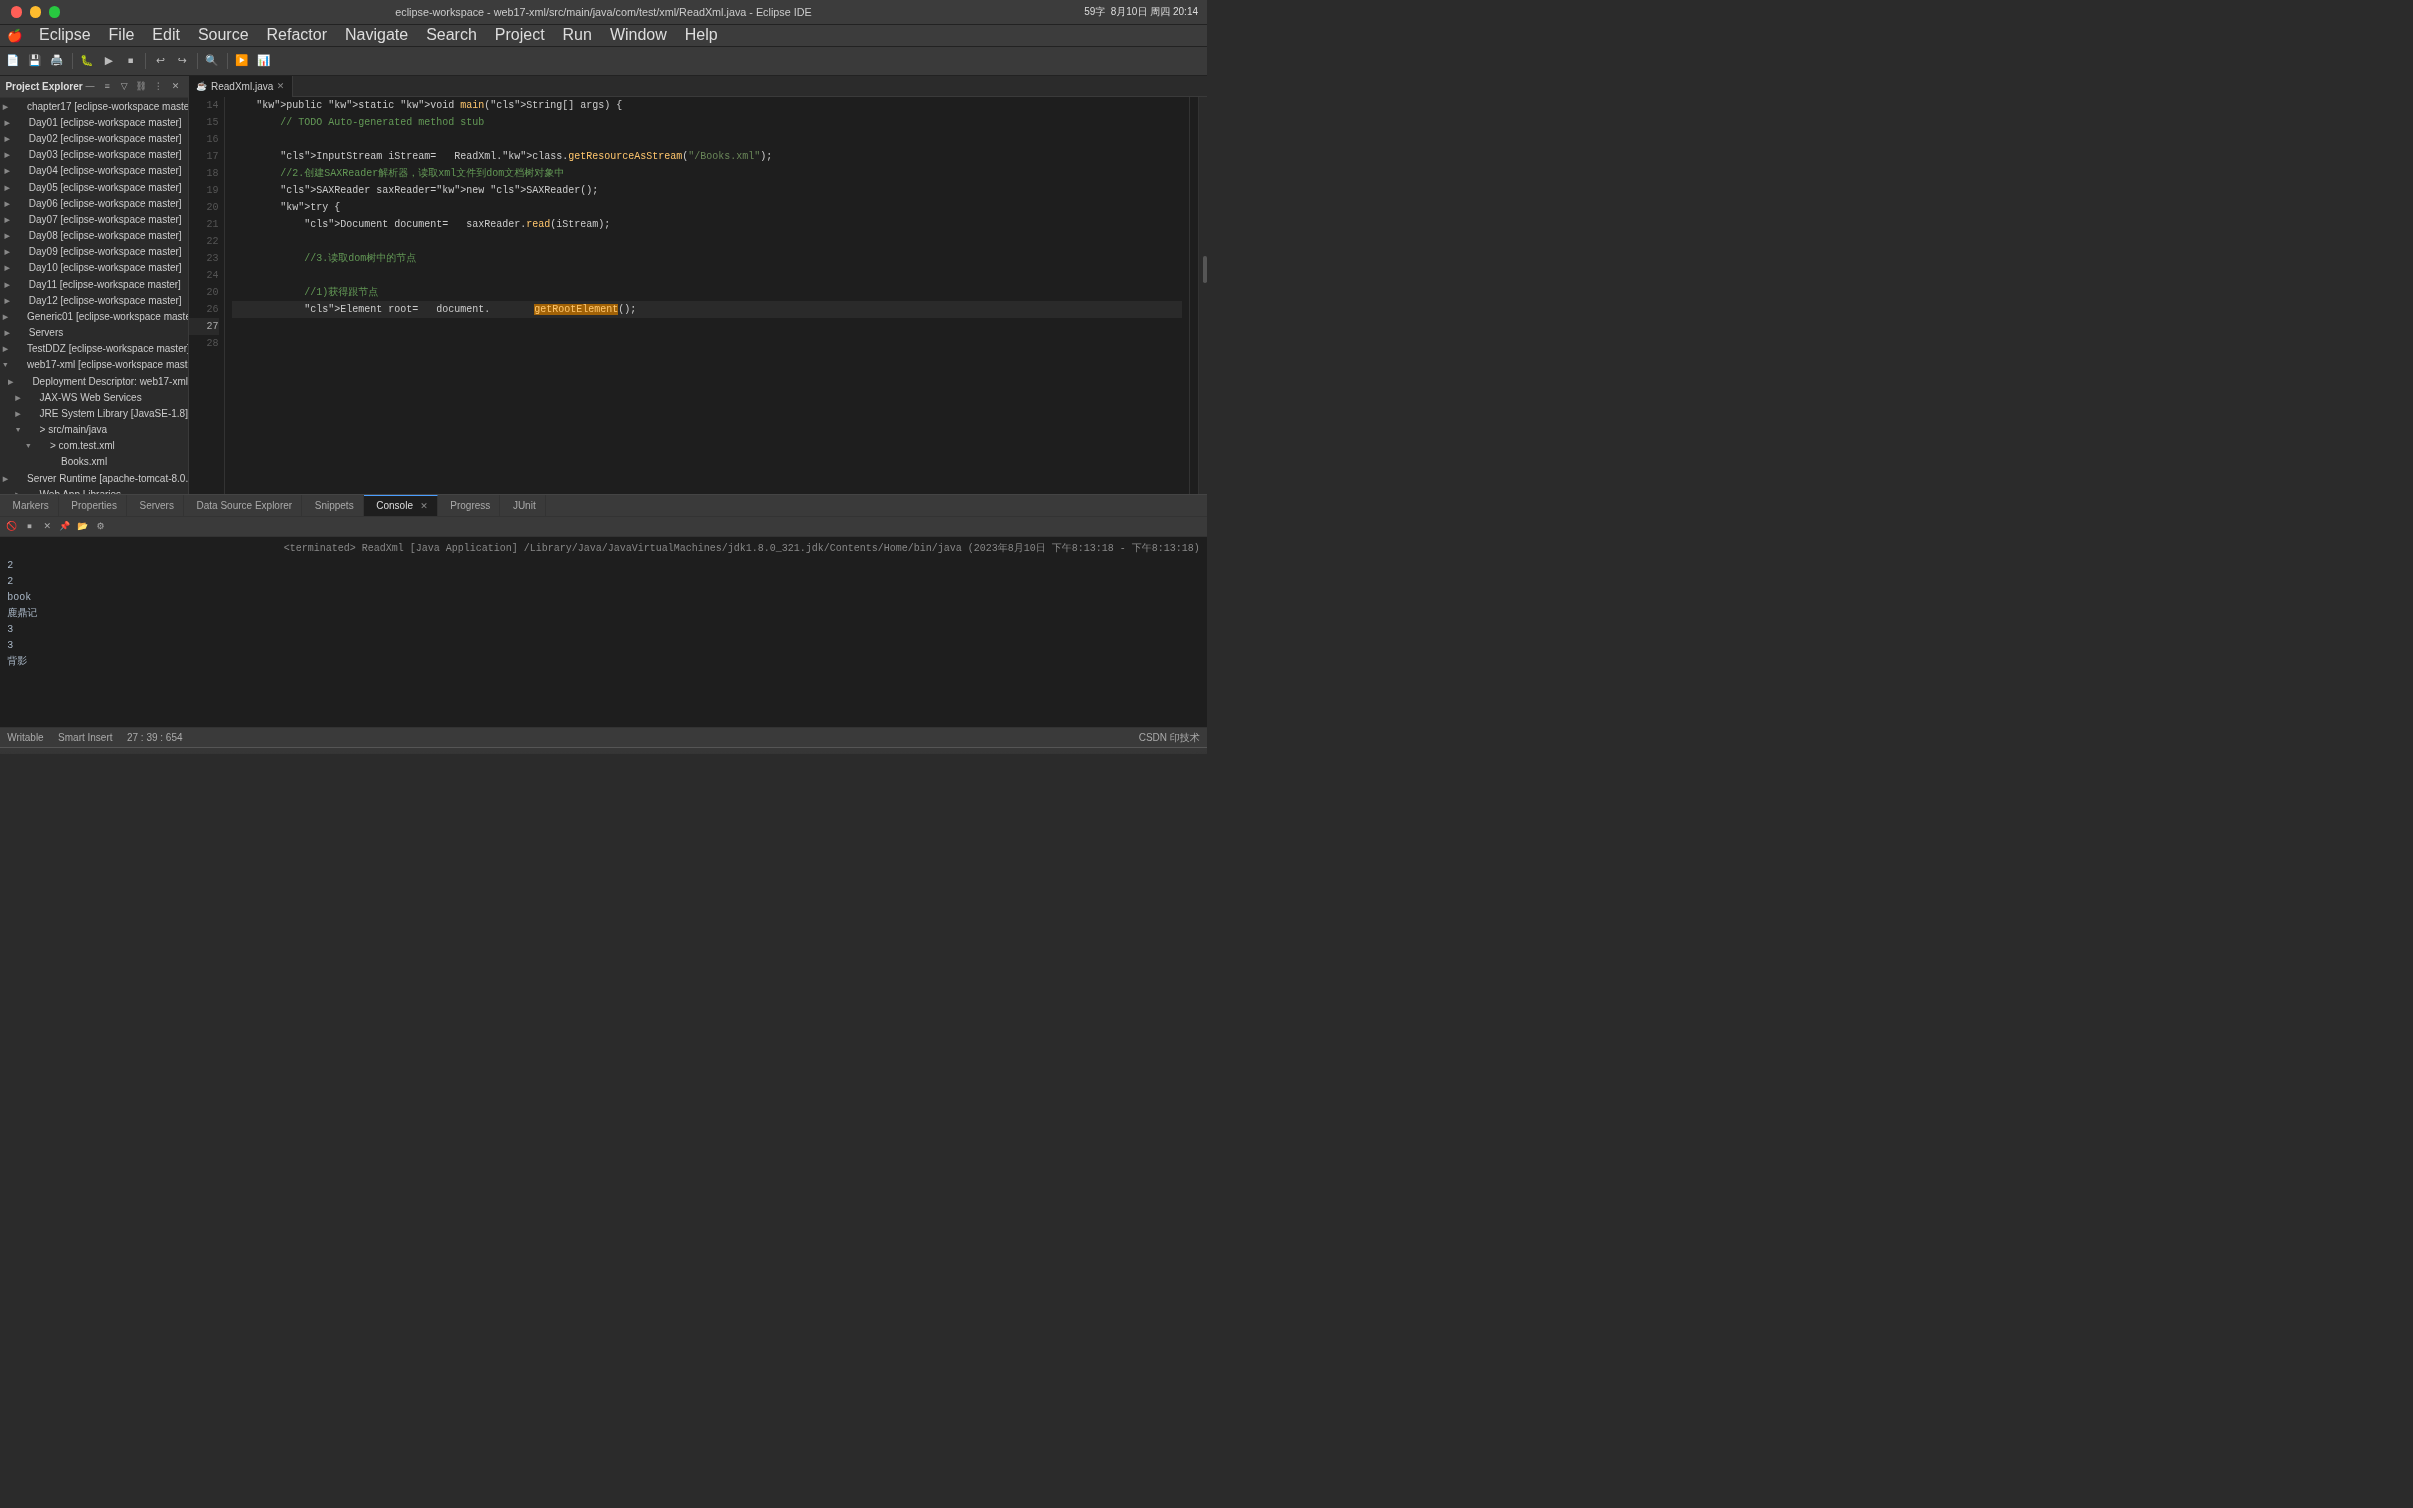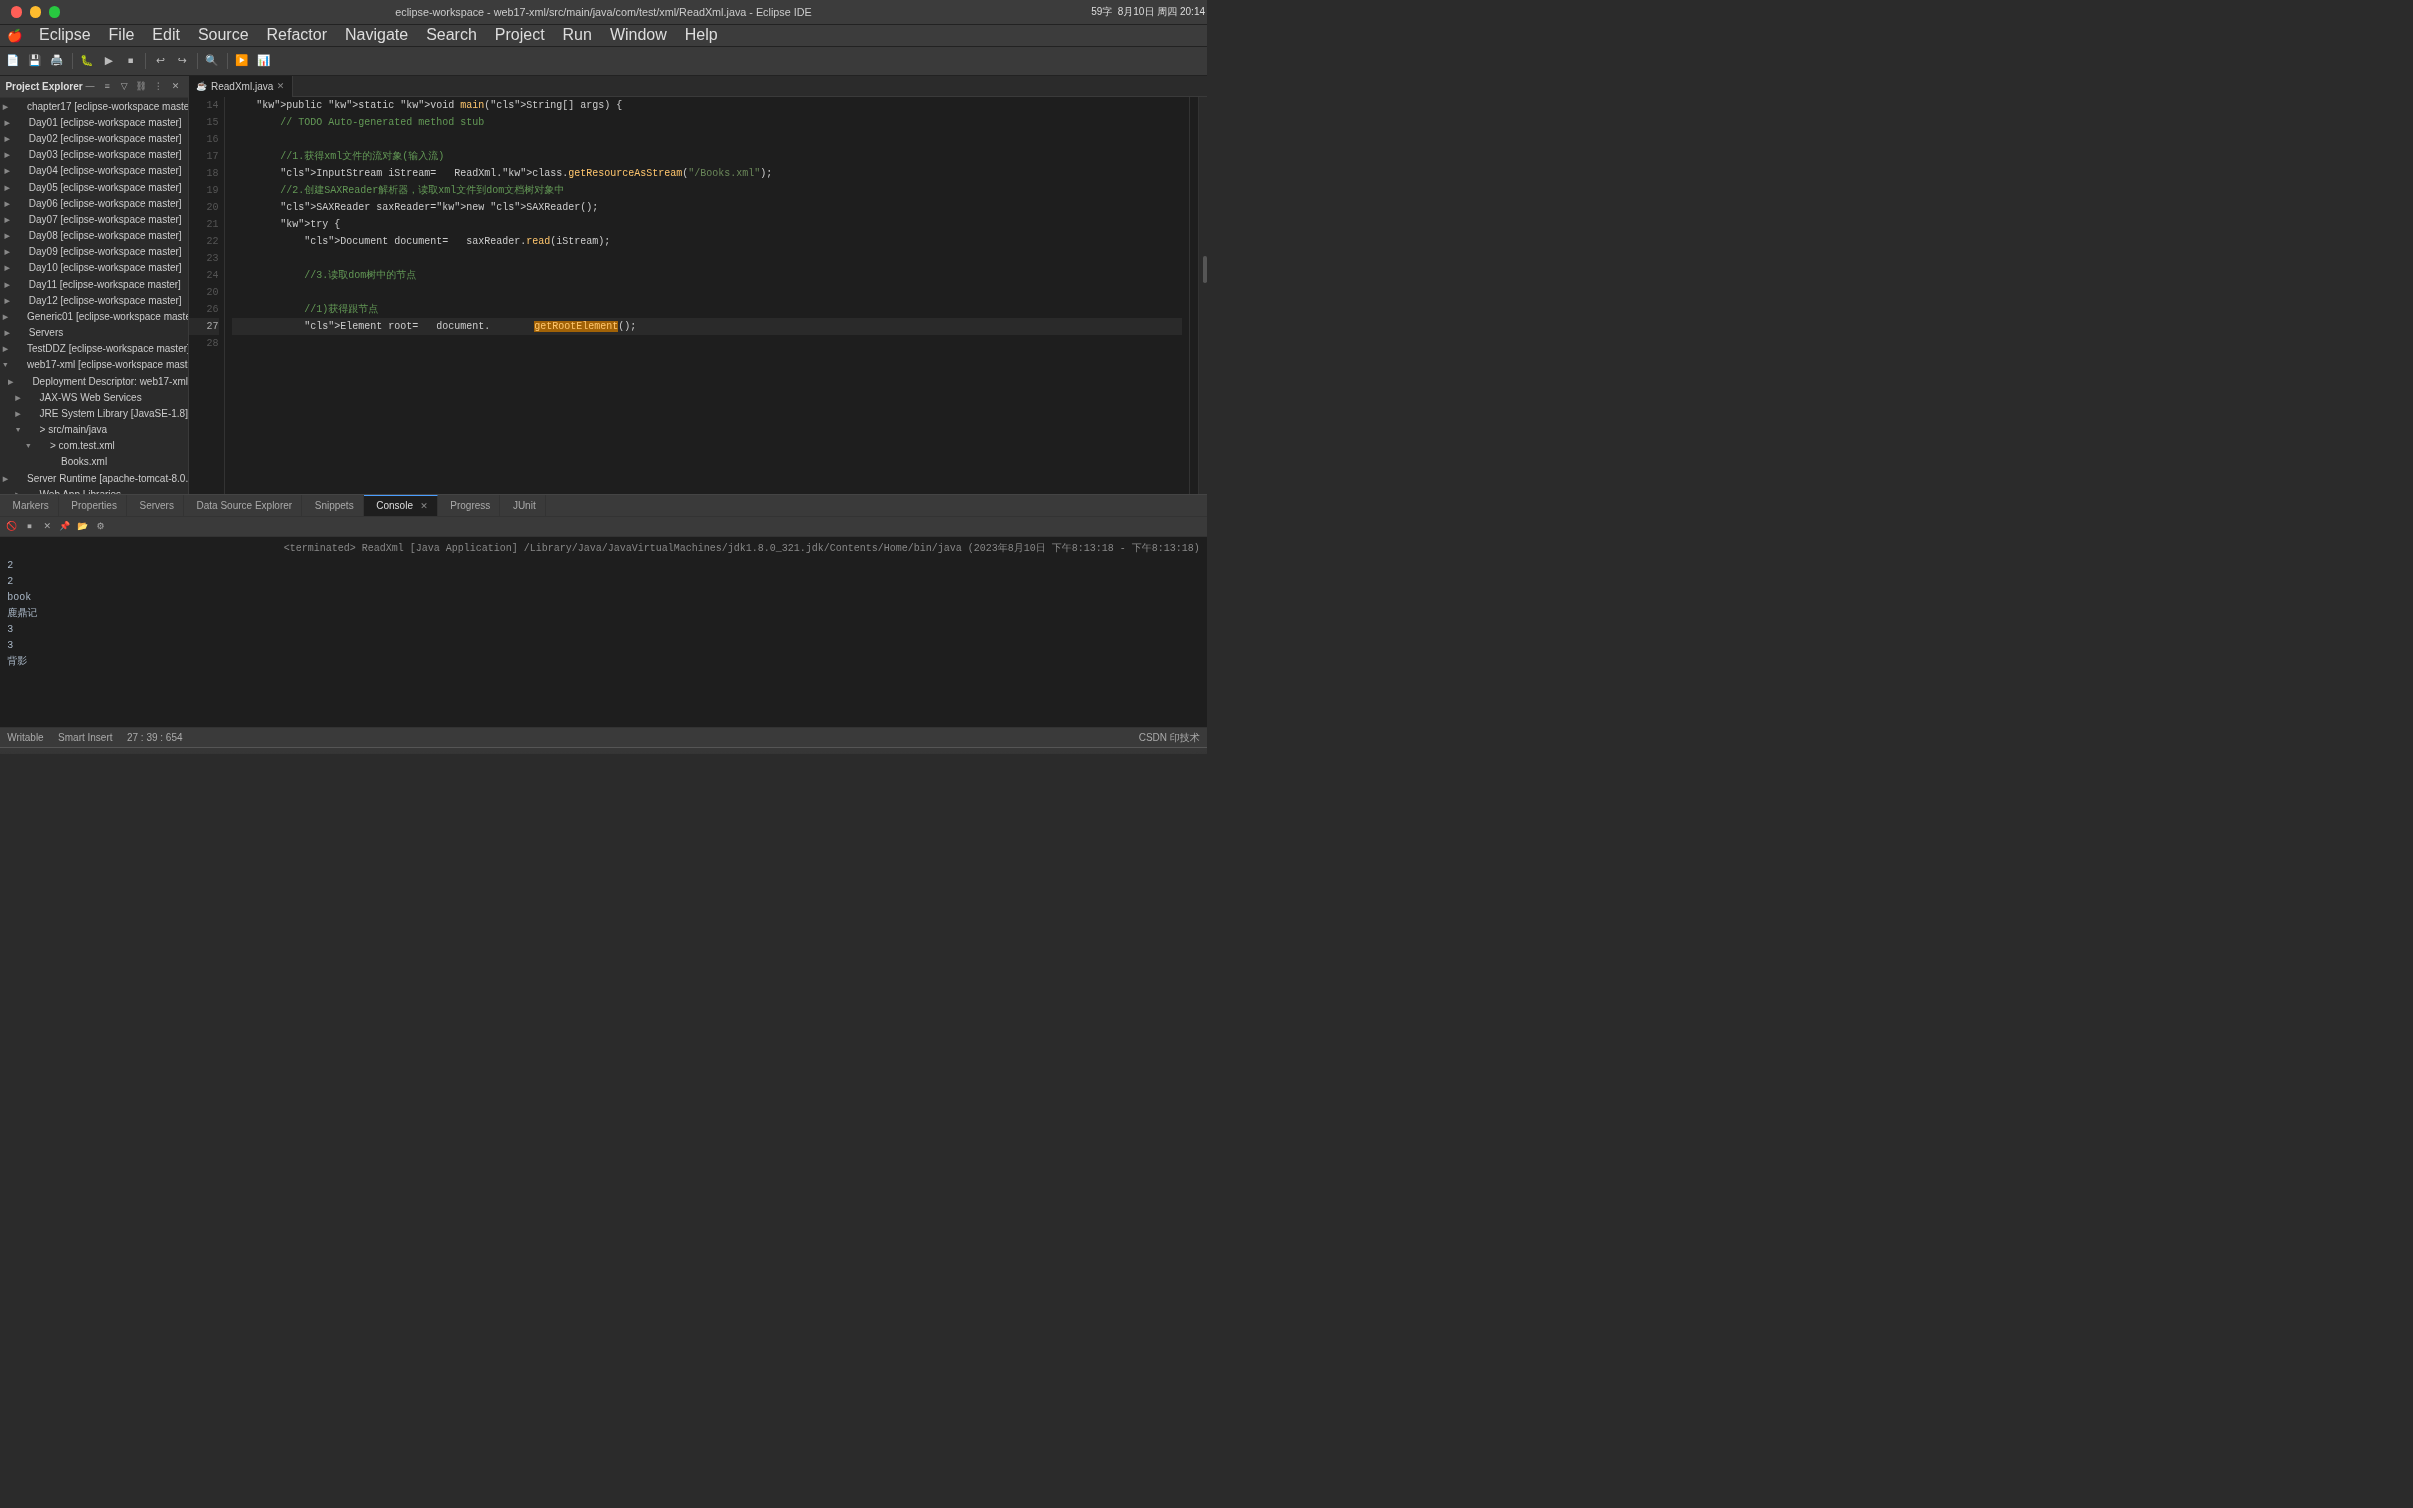--- a/index.html
+++ b/index.html
@@ -42,21 +42,21 @@
     .title-bar-text {
       font-size: 10.8px;
       color: #ccc;
       white-space: nowrap;
       overflow: hidden;
       text-overflow: ellipsis;
       max-width: 629px;
     }
     .title-bar-right {
       position: absolute;
-      right: 2px;
+      right: 9px;
       font-size: 10px;
       color: #aaa;
     }
 
     
     .menu-bar {
       background: #3c3c3c;
       height: 21.5px;
       display: flex;
       align-items: center;
@@ -682,21 +682,20 @@
             <div class="line-num">24</div>
             <div class="line-num">20</div>
             <div class="line-num">26</div>
             <div class="line-num active">27</div>
             <div class="line-num">28</div>
           </div>
         <div class="code-content" id="code-content">
             <div class="code-line">    <span class="&lt;span">"kw"</span>&gt;public <span class="&lt;span">"kw"</span>&gt;static <span class="&lt;span">"kw"</span>&gt;void <span class="fn">main</span>(<span class="&lt;span">"cls"</span>&gt;String[] args) {</div>
             <div class="code-line">        <span class="cmt">// TODO Auto-generated method stub</span></div>
             <div class="code-line">&nbsp;</div>
-            <div class="code-line">        <span class="cmt">//1.获得xml文件的流对象(输入流)</span></div>
             <div class="code-line">        <span class="&lt;span">"cls"</span>&gt;InputStream iStream=   ReadXml.<span class="&lt;span">"kw"</span>&gt;class.<span class="fn">getResourceAsStream</span>(<span class="str">"/Books.xml"</span>);</div>
             <div class="code-line">        <span class="cmt">//2.创建SAXReader解析器，读取xml文件到dom文档树对象中</span></div>
             <div class="code-line">        <span class="&lt;span">"cls"</span>&gt;SAXReader saxReader=<span class="&lt;span">"kw"</span>&gt;new <span class="&lt;span">"cls"</span>&gt;SAXReader();</div>
             <div class="code-line">        <span class="&lt;span">"kw"</span>&gt;try {</div>
             <div class="code-line">            <span class="&lt;span">"cls"</span>&gt;Document document=   saxReader.<span class="fn">read</span>(iStream);</div>
             <div class="code-line">&nbsp;</div>
             <div class="code-line">            <span class="cmt">//3.读取dom树中的节点</span></div>
             <div class="code-line">&nbsp;</div>
             <div class="code-line">            <span class="cmt">//1)获得跟节点</span></div>
             <div class="code-line active-line">            <span class="&lt;span">"cls"</span>&gt;Element root=   document.<span class="highlight"><span class="fn">getRootElement</span></span>();</div>

